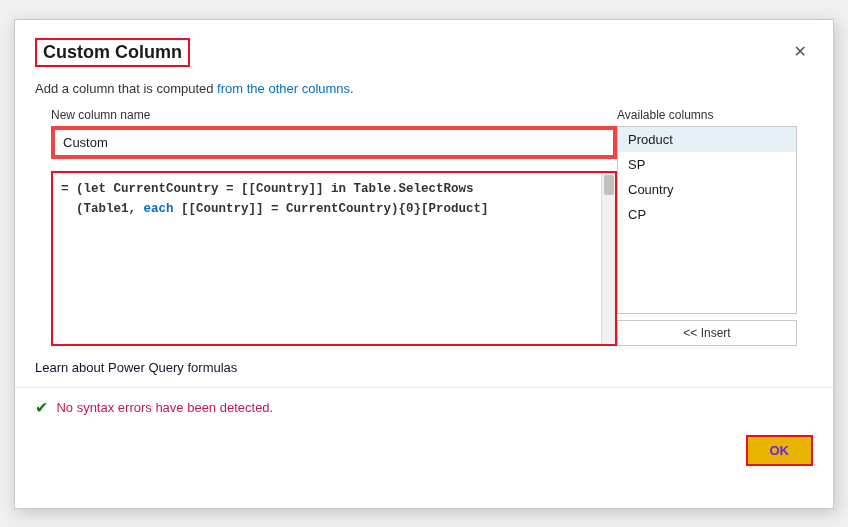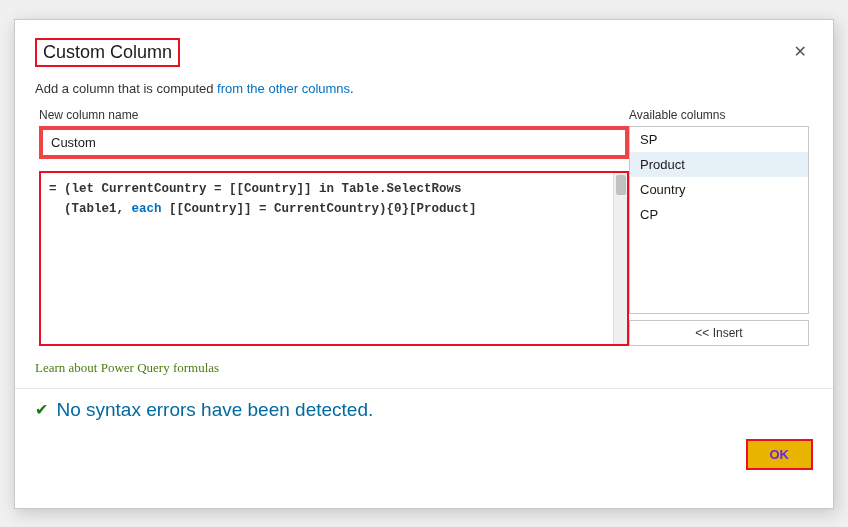--- a/index.html
+++ b/index.html
@@ -24,21 +24,21 @@
     }
     .title-bar {
       display: flex;
       align-items: center;
       justify-content: space-between;
       padding: 18px 20px 10px 20px;
       border-bottom: none;
     }
     .title-text {
       font-size: 18px;
-      font-weight: 400;
+      font-weight: 700;
       color: #1a1a1a;
       border: 2px solid #e81123;
       padding: 2px 6px;
       display: inline-block;
     }
     .close-btn {
       font-size: 16px;
       color: #555;
       cursor: pointer;
       background: none;
@@ -46,21 +46,21 @@
       line-height: 1;
       padding: 2px 6px;
     }
     .subtitle {
       padding: 4px 20px 12px 20px;
       color: #333;
       font-size: 13px;
     }
     .dialog-body {
       display: flex;
-      padding: 0 24px;
+      padding: 0 36px;
     }
     .left-panel {
       flex: 1;
       display: flex;
       flex-direction: column;
     }
     .right-panel {
       width: 180px;
       display: flex;
       flex-direction: column;
@@ -156,39 +156,38 @@
       cursor: pointer;
       color: #333;
       text-align: center;
       width: 100%;
     }
     .learn-link {
       padding: 14px 20px 6px 20px;
       font-size: 13px;
     }
     .learn-link a {
-      color: #4d7c0f;
+      color: #0f172a;
       text-decoration: none;
-      font-family: Liberation Serif, serif;
     }
     .status-bar {
       display: flex;
       align-items: center;
       padding: 10px 20px;
       gap: 8px;
       border-top: 1px solid #e8e8e8;
       margin-top: 6px;
     }
     .check-icon {
       color: #107c10;
       font-size: 16px;
     }
     .status-text {
-      font-size: 19px;
-      color: #0369a1;
+      font-size: 13px;
+      color: #be185d;
     }
     .dialog-footer {
       display: flex;
       justify-content: flex-end;
       align-items: center;
       padding: 8px 20px 16px 20px;
       gap: 8px;
     }
     .ok-btn {
       background: #e8b400;
@@ -245,22 +244,22 @@
 <span style="color:#333">  (Table1, </span><span style="color:#0070c0">each</span><span style="color:#333"> [[Country]] = CurrentCountry){0}[Product]</span></div>
         <div class="formula-scrollbar">
           <div class="scrollbar-thumb"></div>
         </div>
       </div>
     </div>
 
     <div class="right-panel">
       <div class="avail-label">Available columns</div>
       <div class="avail-list">
+        <div class="avail-item selected">Product</div>
         <div class="avail-item">SP</div>
-        <div class="avail-item selected">Product</div>
         <div class="avail-item">Country</div>
         <div class="avail-item">CP</div>
       </div>
       <button class="insert-btn">&lt;&lt; Insert</button>
     </div>
   </div>
 
   <div class="learn-link">
     <a href="#">Learn about Power Query formulas</a>
   </div>

